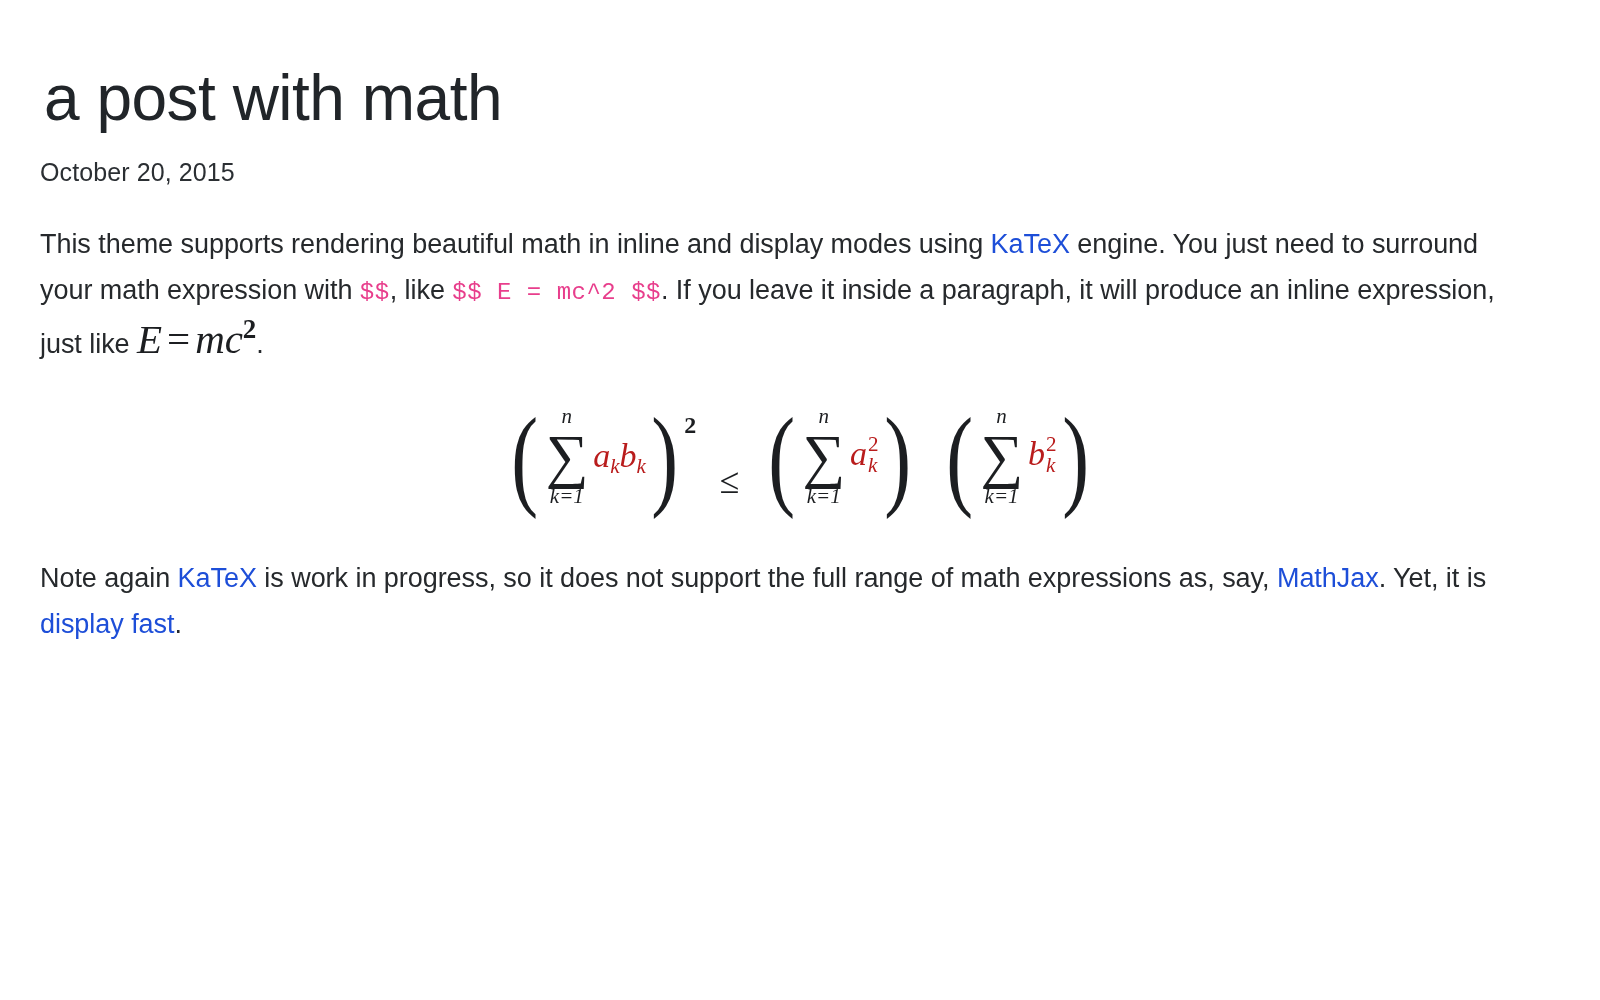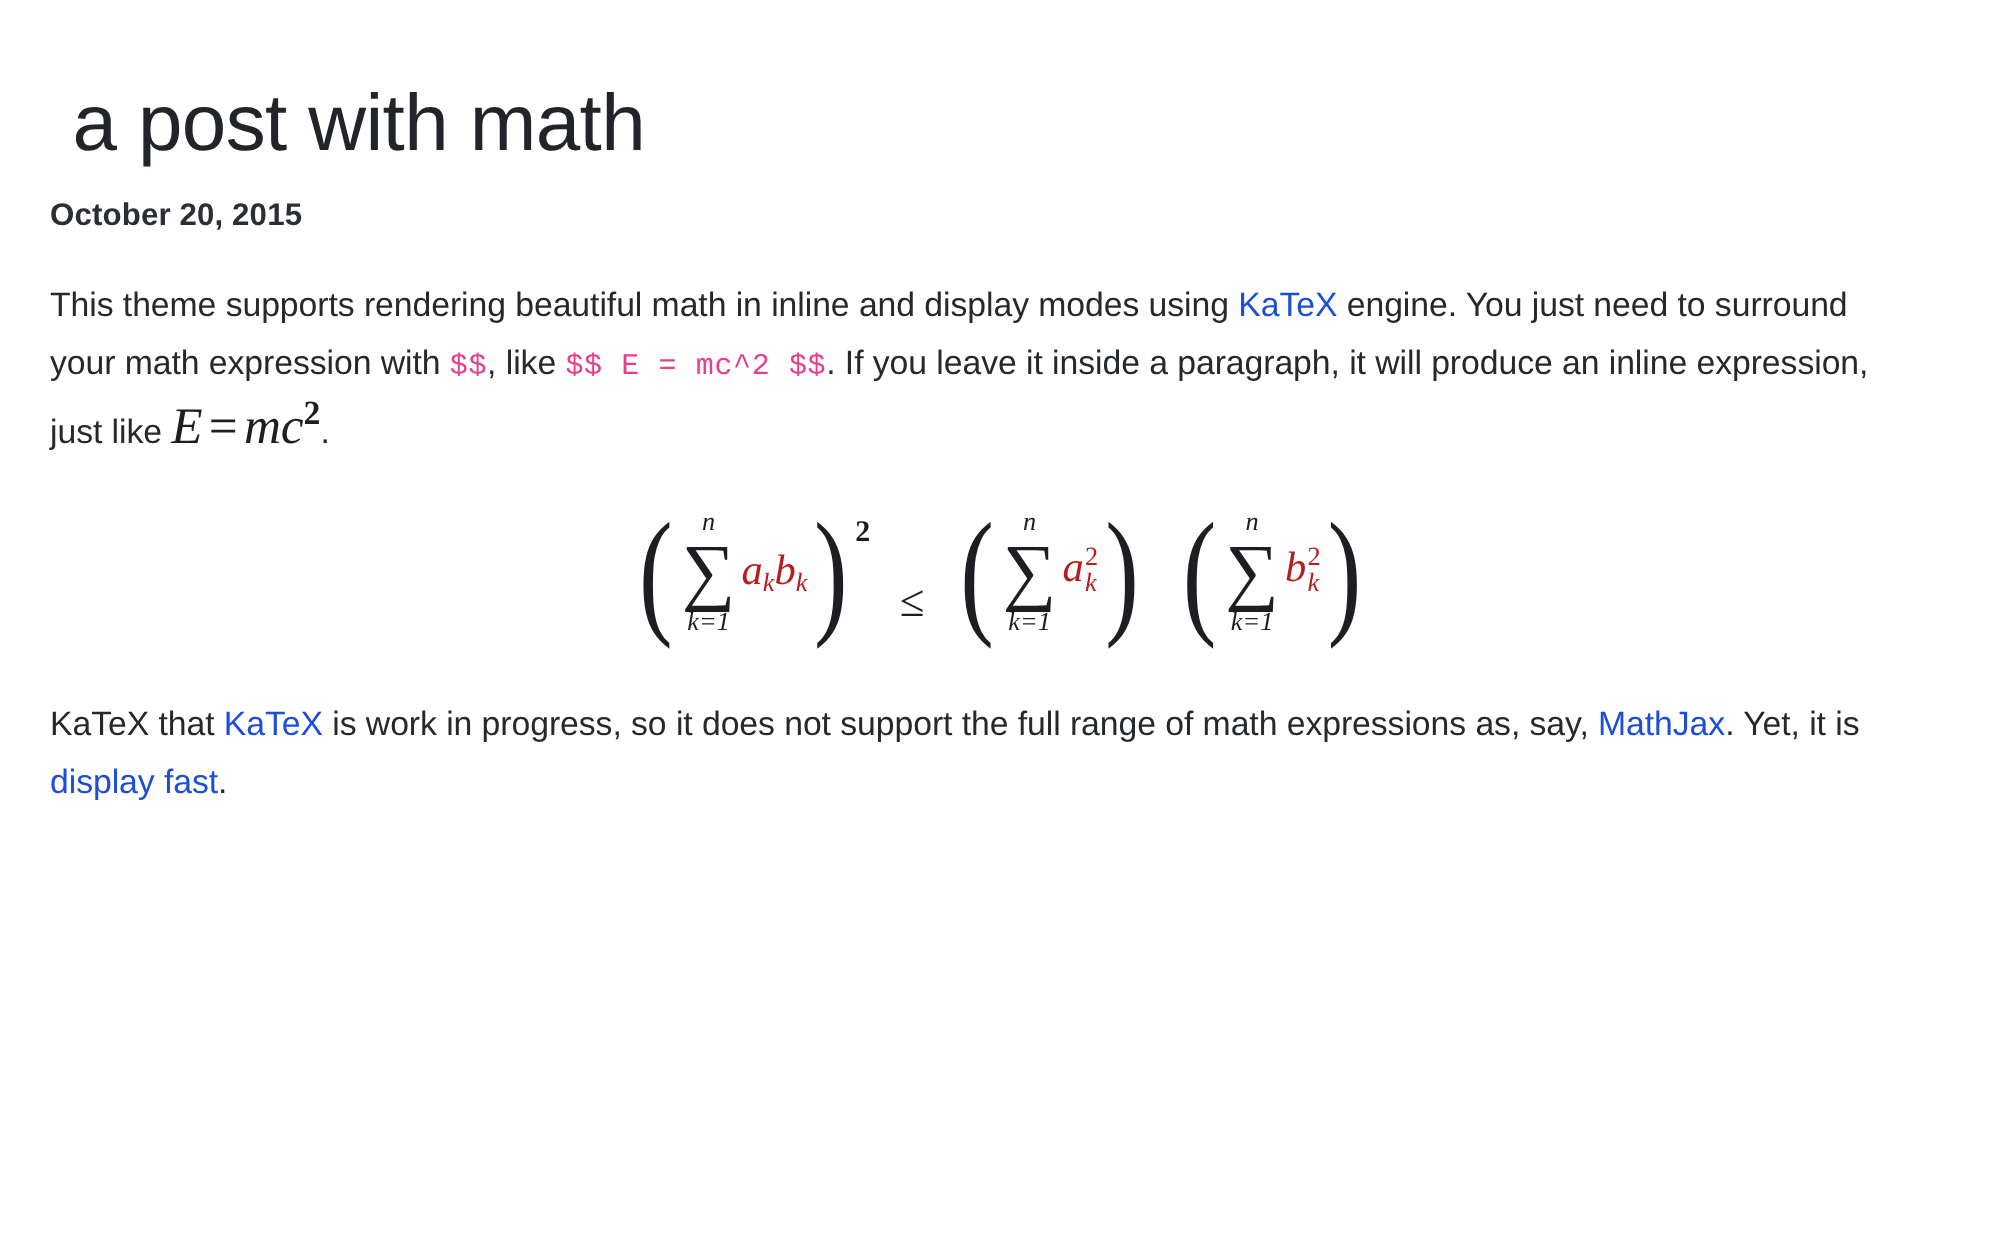--- a/index.html
+++ b/index.html
@@ -22,26 +22,26 @@
     position: relative;
     overflow: hidden;
   }
   .post-title {
     font-family: "Liberation Sans", sans-serif;
     font-weight: 300;
     font-size: 64px;
     line-height: 1.15;
     color: #212529;
     letter-spacing: -0.5px;
-    margin: 0 0 22px 18px;
+    margin: 0 0 22px 4px;
   }
   .post-date {
     font-family: "Liberation Sans", sans-serif;
     font-size: 25px;
-    font-weight: 700;
+    font-weight: 400;
     color: #2b2f33;
     margin: 0 0 34px 0;
     letter-spacing: 0.1px;
   }
   .post-body p {
     font-family: "Liberation Sans", sans-serif;
     font-size: 27px;
     line-height: 46px;
     color: #26292c;
     margin: 0 0 33px 0;
@@ -230,16 +230,16 @@
           <span class="lim lower">k=1</span>
         </span>
         <span class="term"><span>b</span><span class="supsub">
               <span class="s-up">2</span>
               <span class="s-dn">k</span>
             </span></span>
         <span class="paren">)</span>
       </span>
     </div>
 
-    <p><span>KaTeX that </span><a class="link">KaTeX</a><span> is work in progress, so it does not support the full range of math expressions as, say, </span><a class="link">MathJax</a><span>. Yet, it is </span><a class="link">display fast</a><span>.</span></p>
+    <p><span>Note again </span><a class="link">KaTeX</a><span> is work in progress, so it does not support the full range of math expressions as, say, </span><a class="link">MathJax</a><span>. Yet, it is </span><a class="link">display fast</a><span>.</span></p>
 
   </div>
 </div>
 
 </body></html>

